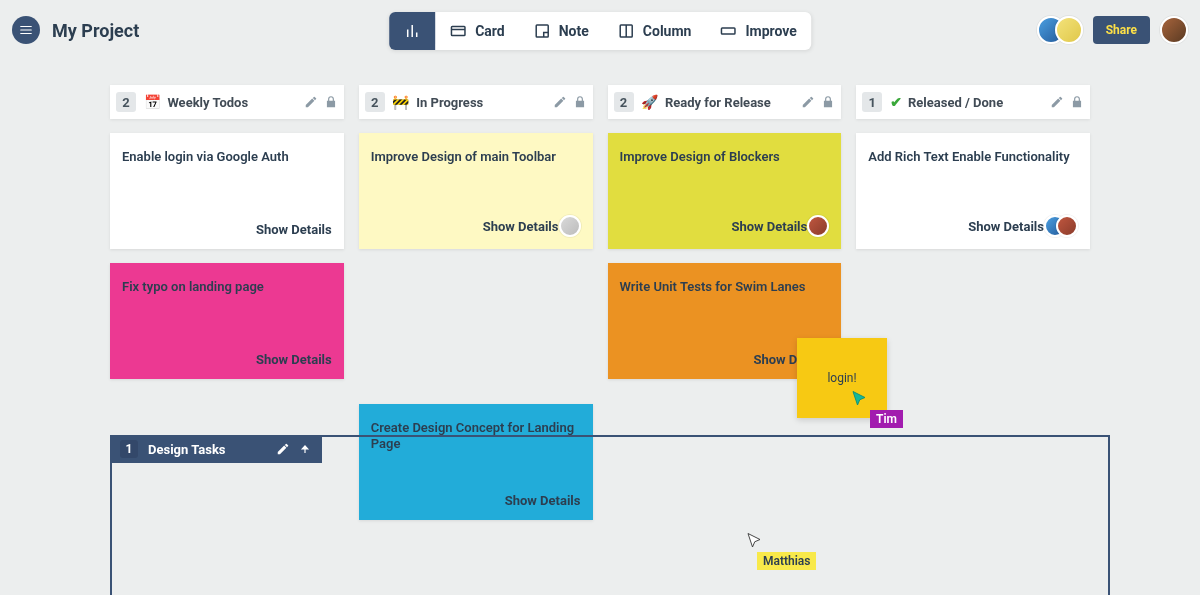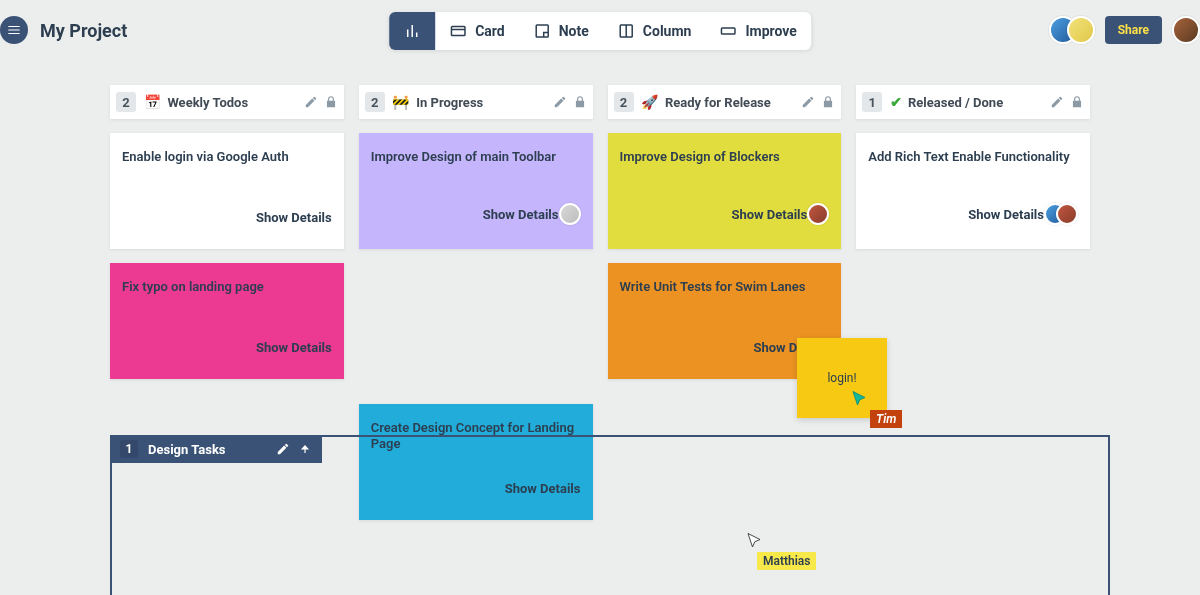--- a/index.html
+++ b/index.html
@@ -11,21 +11,21 @@
     overflow: hidden;
     position: relative;
   }
   
   .topbar {
     position: absolute;
     left: 0; right: 0; top: 0;
     height: 60px;
     display: flex;
     align-items: center;
-    padding: 0 0;
+    padding: 0 12px;
   }
   .menu-btn {
     width: 28px; height: 28px;
     border-radius: 50%;
     background: #3a5275;
     display: flex;
     align-items: center;
     justify-content: center;
     cursor: pointer;
   }
@@ -136,21 +136,21 @@
     gap: 6px;
   }
   .col-icon { font-size: 14px; }
   .col-actions { display: flex; gap: 6px; color: #8c9aa5; }
   .col-actions svg { width: 14px; height: 14px; cursor: pointer; }
 
   .card {
     margin-top: 14px;
     background: #fff;
     box-shadow: 0 1px 3px rgba(0,0,0,.09);
-    padding: 16px 12px 24px;
+    padding: 16px 12px 12px;
     height: 116px;
     display: flex;
     flex-direction: column;
     position: relative;
     cursor: pointer;
   }
   .card-title {
     font-size: 13px;
     font-weight: 600;
     color: #2c3e50;
@@ -160,21 +160,21 @@
     margin-top: auto;
     display: flex;
     align-items: center;
     justify-content: flex-end;
   }
   .card-details {
     font-size: 13px;
     font-weight: 700;
     color: #2c3e50;
   }
-  .card.olive { background: #c4b5fd; }
+  .card.olive { background: #fef9c3; }
   .card.yelgrn { background: #e1dd3f; }
   .card.pink  { background: #ec3992; }
   .card.orange{ background: #eb9222; }
   .card.cyan  { background: #22acd9; }
 
   
   .swimlane {
     position: absolute;
     left: 110px;
     top: 435px;
@@ -231,21 +231,21 @@
   }
   .cursor svg { width: 18px; height: 18px; }
   .cursor-label {
     margin-top: 2px;
     font-size: 12px;
     padding: 2px 6px;
     color: #2c3e50;
     font-weight: 600;
   }
   .cursor.tim { left: 850px; top: 390px; }
-  .cursor.tim .cursor-label { background: #c2410c; color: #fff; margin-left: 20px; font-style: italic; }
+  .cursor.tim .cursor-label { background: #a21caf; color: #fff; margin-left: 20px; }
   .cursor.tim svg path { fill: #15b89a; stroke: #0b8f77; }
   .cursor.matthias { left: 745px; top: 532px; }
   .cursor.matthias .cursor-label { background: #f8e94a; margin-left: 12px; }
   .cursor.matthias svg path { fill: #fff; stroke: #333; }
 </style>
 </head>
 <body>
 
 <div class="topbar">
   <div class="menu-btn">

